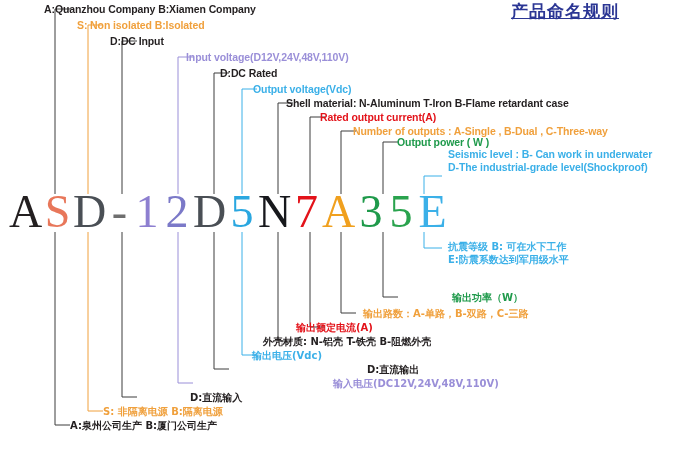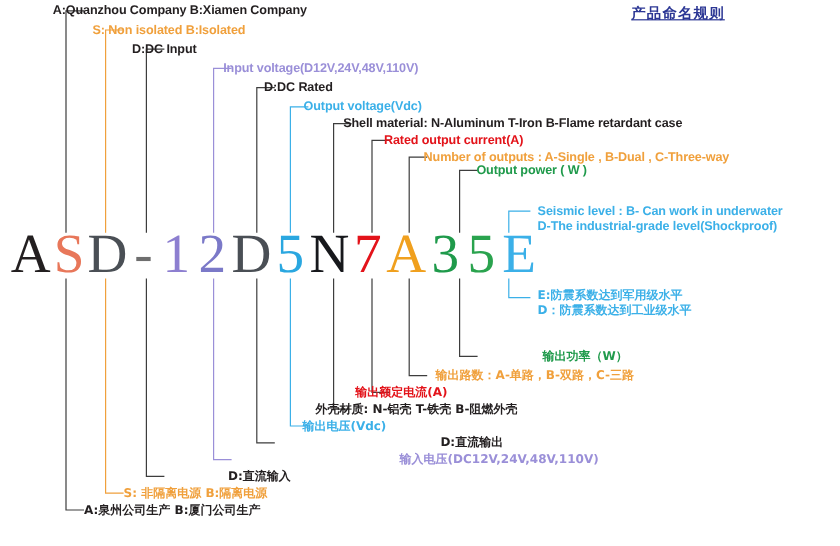--- a/index.html
+++ b/index.html
@@ -42,21 +42,21 @@
   #title-block {
     position: absolute;
     left: 440px;
     top: 1px;
     width: 250px;
     text-align: center;
     color: #2b3694;
   }
   #title-cn {
     font-family: "DejaVu Sans", "Liberation Sans", sans-serif;
-    font-size: 12px;
+    font-size: 17px;
     font-weight: bold;
     text-decoration: underline;
     letter-spacing: 1px;
     line-height: 20px;
   }
   #title-en {
     font-family: "Liberation Serif", "DejaVu Serif", serif;
     font-size: 15px;
     font-weight: bold;
     font-style: italic;
@@ -137,28 +137,28 @@
       <div class="lbl " style="left: 110px; top: 35px; color: rgb(35, 31, 32);">D:DC Input</div>
       <div class="lbl " style="left: 186px; top: 51px; color: rgb(154, 143, 216);">Input voltage(D12V,24V,48V,110V)</div>
       <div class="lbl " style="left: 220px; top: 67px; color: rgb(35, 31, 32);">D:DC Rated</div>
       <div class="lbl " style="left: 253px; top: 83px; color: rgb(59, 176, 232);">Output voltage(Vdc)</div>
       <div class="lbl " style="left: 286px; top: 97px; color: rgb(35, 31, 32);">Shell material: N-Aluminum   T-Iron   B-Flame retardant case</div>
       <div class="lbl " style="left: 320px; top: 111px; color: rgb(227, 19, 26);">Rated output current(A)</div>
       <div class="lbl " style="left: 353px; top: 125px; color: rgb(240, 160, 60);">Number of outputs : A-Single , B-Dual , C-Three-way</div>
       <div class="lbl " style="left: 397px; top: 136px; color: rgb(31, 154, 75);">Output power ( W )</div>
     </div>
 
-  <div id="seismic-en-block" style="position: absolute; left: 448px; top: 148px; color: rgb(59, 176, 232); margin-top: 22px;">
+  <div id="seismic-en-block" style="position: absolute; left: 448px; top: 148px; color: rgb(59, 176, 232);">
       <div class="lbl " style="position: static;">Seismic level : B- Can work in underwater</div>
       <div class="lbl " style="position: static;">D-The industrial-grade level(Shockproof)</div>
     </div>
 
   <div id="seismic-cn-block" style="position: absolute; left: 448px; top: 240px; color: rgb(59, 176, 232);">
+      <div class="lbl cn" style="position: static;">抗震等级 B: 可在水下工作</div>
       <div class="lbl cn" style="position: static;">E:防震系数达到军用级水平</div>
-      <div class="lbl cn" style="position: static;">D：防震系数达到工业级水平</div>
     </div>
 
   <div id="bottom-labels-layer">
       <div class="lbl cn" style="left: 404px; top: 291px; color: rgb(31, 154, 75); padding-left: 48px;">输出功率（W）</div>
       <div class="lbl cn" style="left: 363px; top: 307px; color: rgb(240, 160, 60);">输出路数：A-单路，B-双路，C-三路</div>
       <div class="lbl cn" style="left: 296px; top: 321px; color: rgb(227, 19, 26);">输出额定电流(A)</div>
       <div class="lbl cn" style="left: 263px; top: 335px; color: rgb(35, 31, 32);">外壳材质: N-铝壳     T-铁壳   B-阻燃外壳</div>
       <div class="lbl cn" style="left: 230px; top: 349px; color: rgb(59, 176, 232); margin-left: 22px;">输出电压(Vdc)</div>
       <div class="lbl cn" style="left: 367px; top: 363px; color: rgb(35, 31, 32);">D:直流输出</div>
       <div class="lbl cn" style="left: 333px; top: 377px; color: rgb(154, 143, 216);">输入电压(DC12V,24V,48V,110V)</div>

